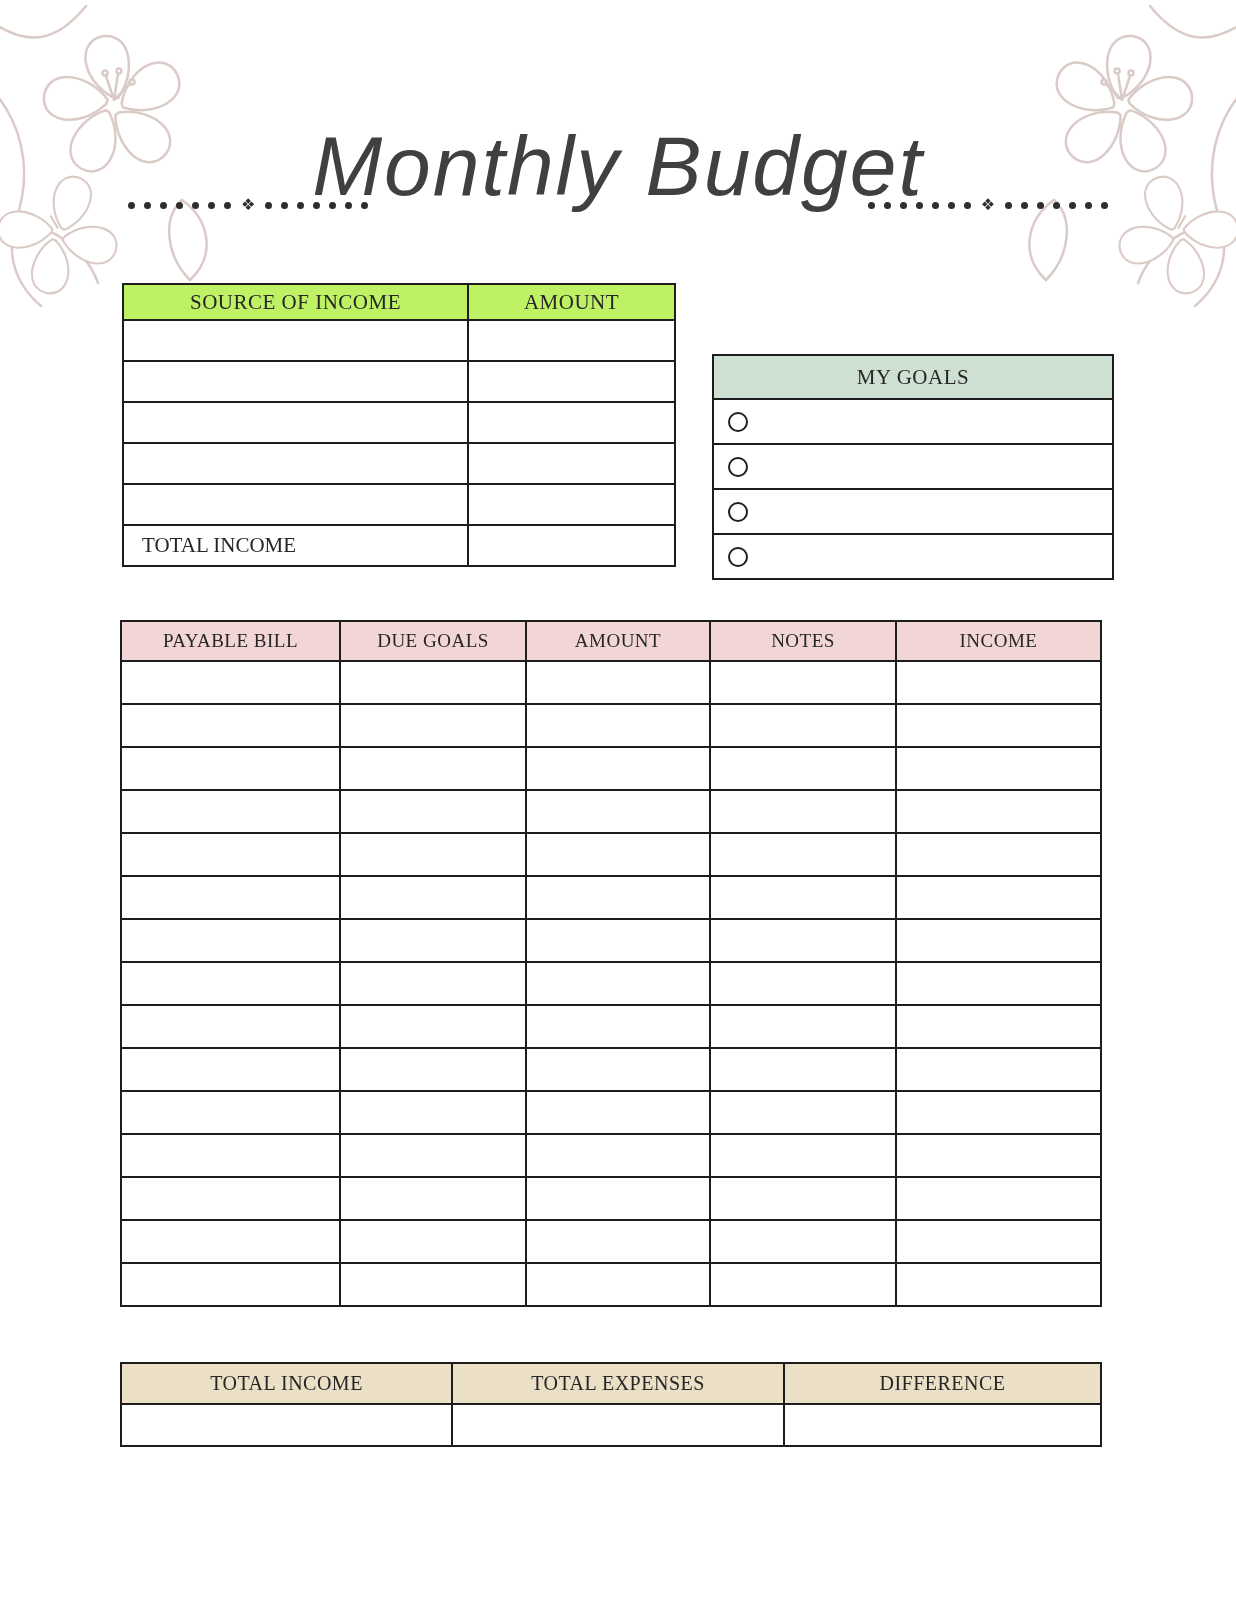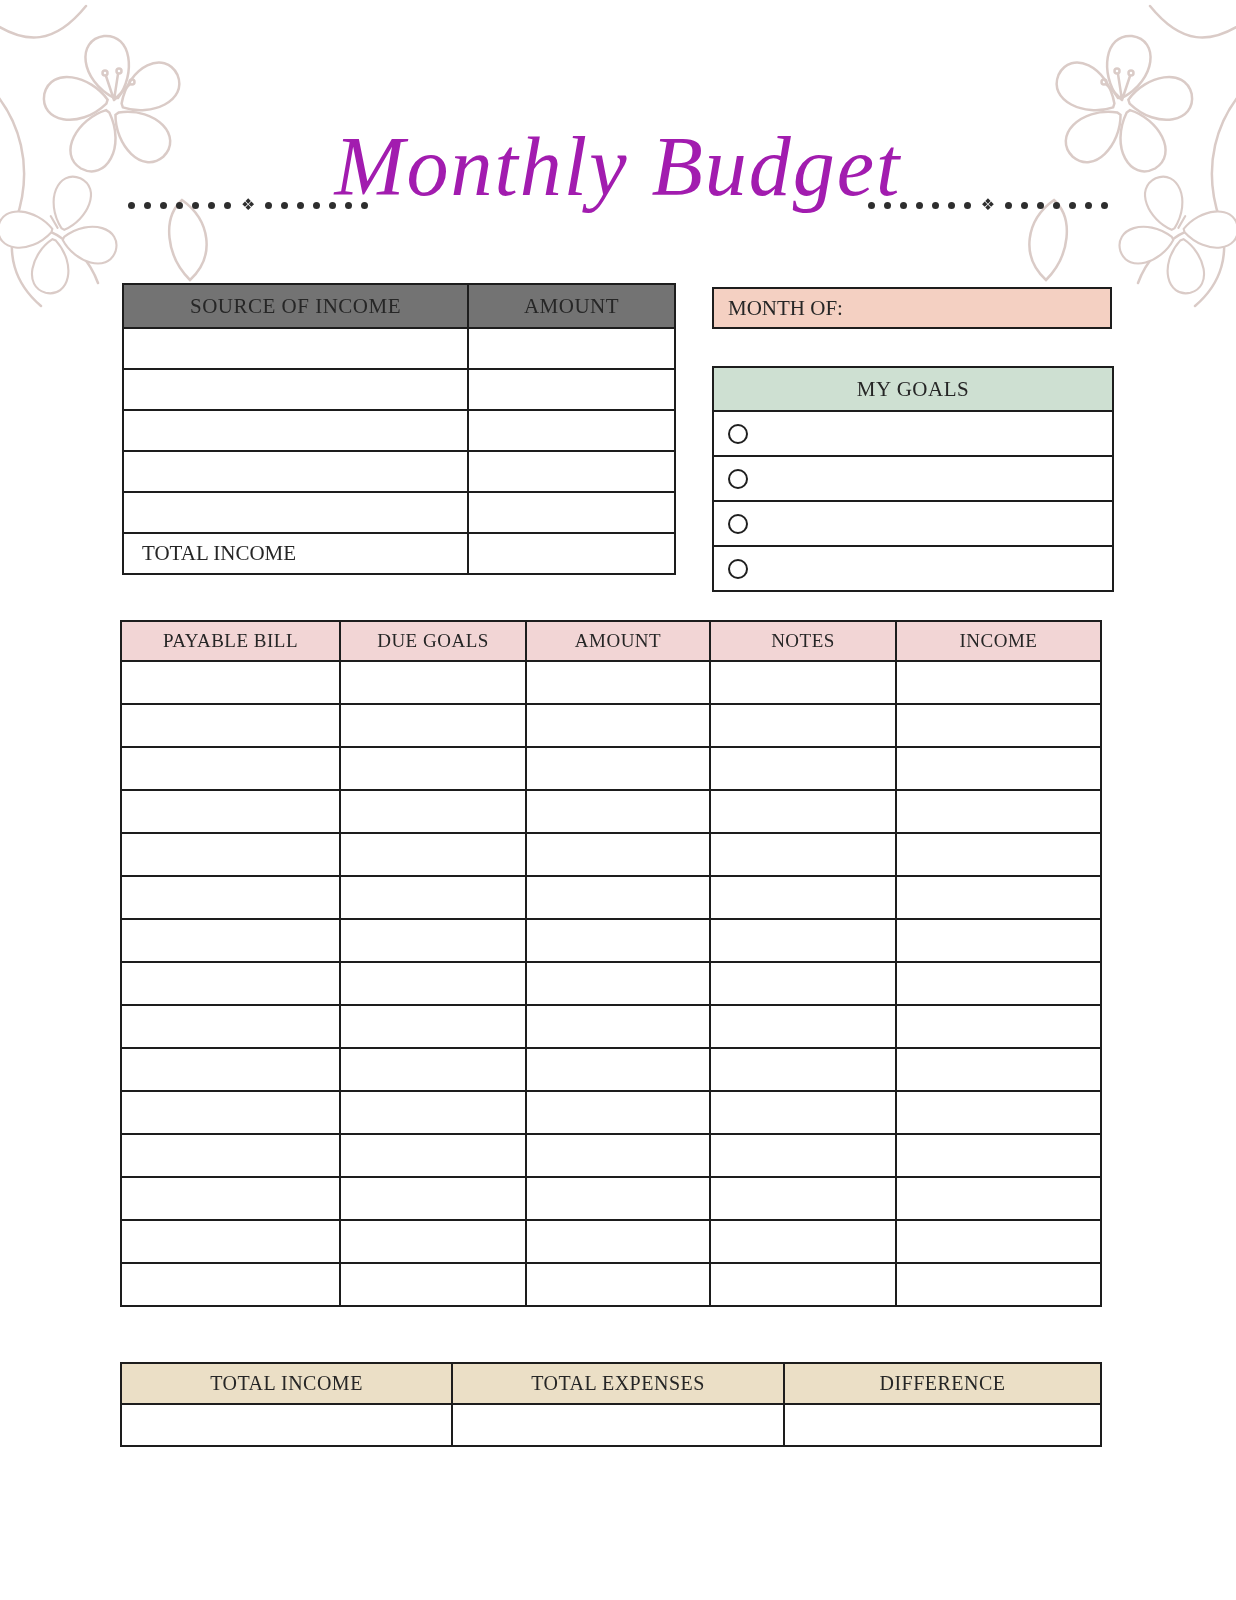--- a/index.html
+++ b/index.html
@@ -18,26 +18,26 @@
   .floral { position: absolute; pointer-events: none; }
   .floral-left  { top: -12px; left: -14px; }
   .floral-right { top: -12px; right: -14px; transform: scaleX(-1); }
 
   
   .title-script {
     position: absolute;
     top: 118px;
     left: 50%;
     transform: translateX(-50%);
-    font-family: Liberation Serif, serif;
+    font-family: Liberation Sans, sans-serif;
     font-style: italic;
     font-weight: 500;
     font-size: 84px;
     letter-spacing: 2px;
-    color: #a21caf;
+    color: #404040;
     white-space: nowrap;
   }
   .orn {
     position: absolute;
     top: 197px;
     display: flex;
     align-items: center;
     gap: 10px;
     color: #2e2e2e;
   }
@@ -56,37 +56,37 @@
   
   table { border-collapse: collapse; table-layout: fixed; }
   th, td { border: 2px solid #1d1d1d; }
   th { font-weight: 400; letter-spacing: 0.5px; }
 
   
   .income-table {
     position: absolute; left: 122px; top: 283px; width: 552px;
   }
   .income-table th {
-    background: #737373; height: 44px; font-size: 21px; text-align: center;
+    background: #bef264; height: 36px; font-size: 21px; text-align: center;
   }
   .income-table tbody td { height: 41px; background: #fff; }
   .income-table tfoot td {
     height: 41px; font-size: 21px; text-align: left; padding-left: 18px;
   }
 
   
   .month-bar {
     position: absolute; left: 712px; top: 287px; width: 400px; height: 42px;
     background: #f4d0c2; border: 2px solid #1d1d1d;
     font-size: 21px; line-height: 38px; padding-left: 14px;
   }
 
   
   .goals-table {
-    position: absolute; left: 712px; top: 366px; width: 400px;
+    position: absolute; left: 712px; top: 354px; width: 400px;
   }
   .goals-table th {
     background: #cee0d2; height: 44px; font-size: 21px; text-align: center;
   }
   .goals-table td { height: 45px; padding-left: 14px; }
   .goal-circle {
     display: inline-block; width: 20px; height: 20px;
     border: 2px solid #1f1f1f; border-radius: 50%;
     vertical-align: middle; background: #fff;
   }
@@ -242,23 +242,20 @@
         </tr>
       </tbody>
     <tfoot>
       <tr>
         <td>TOTAL INCOME</td>
         <td></td>
       </tr>
     </tfoot>
   </table>
 
-  <div class="month-bar">
-    <span>MONTH OF:</span>
-  </div>
 
   <table class="goals-table">
     <colgroup>
         <col style="width:400px">
       </colgroup>
     <thead>
       <tr>
         <th>MY GOALS</th>
       </tr>
     </thead>

